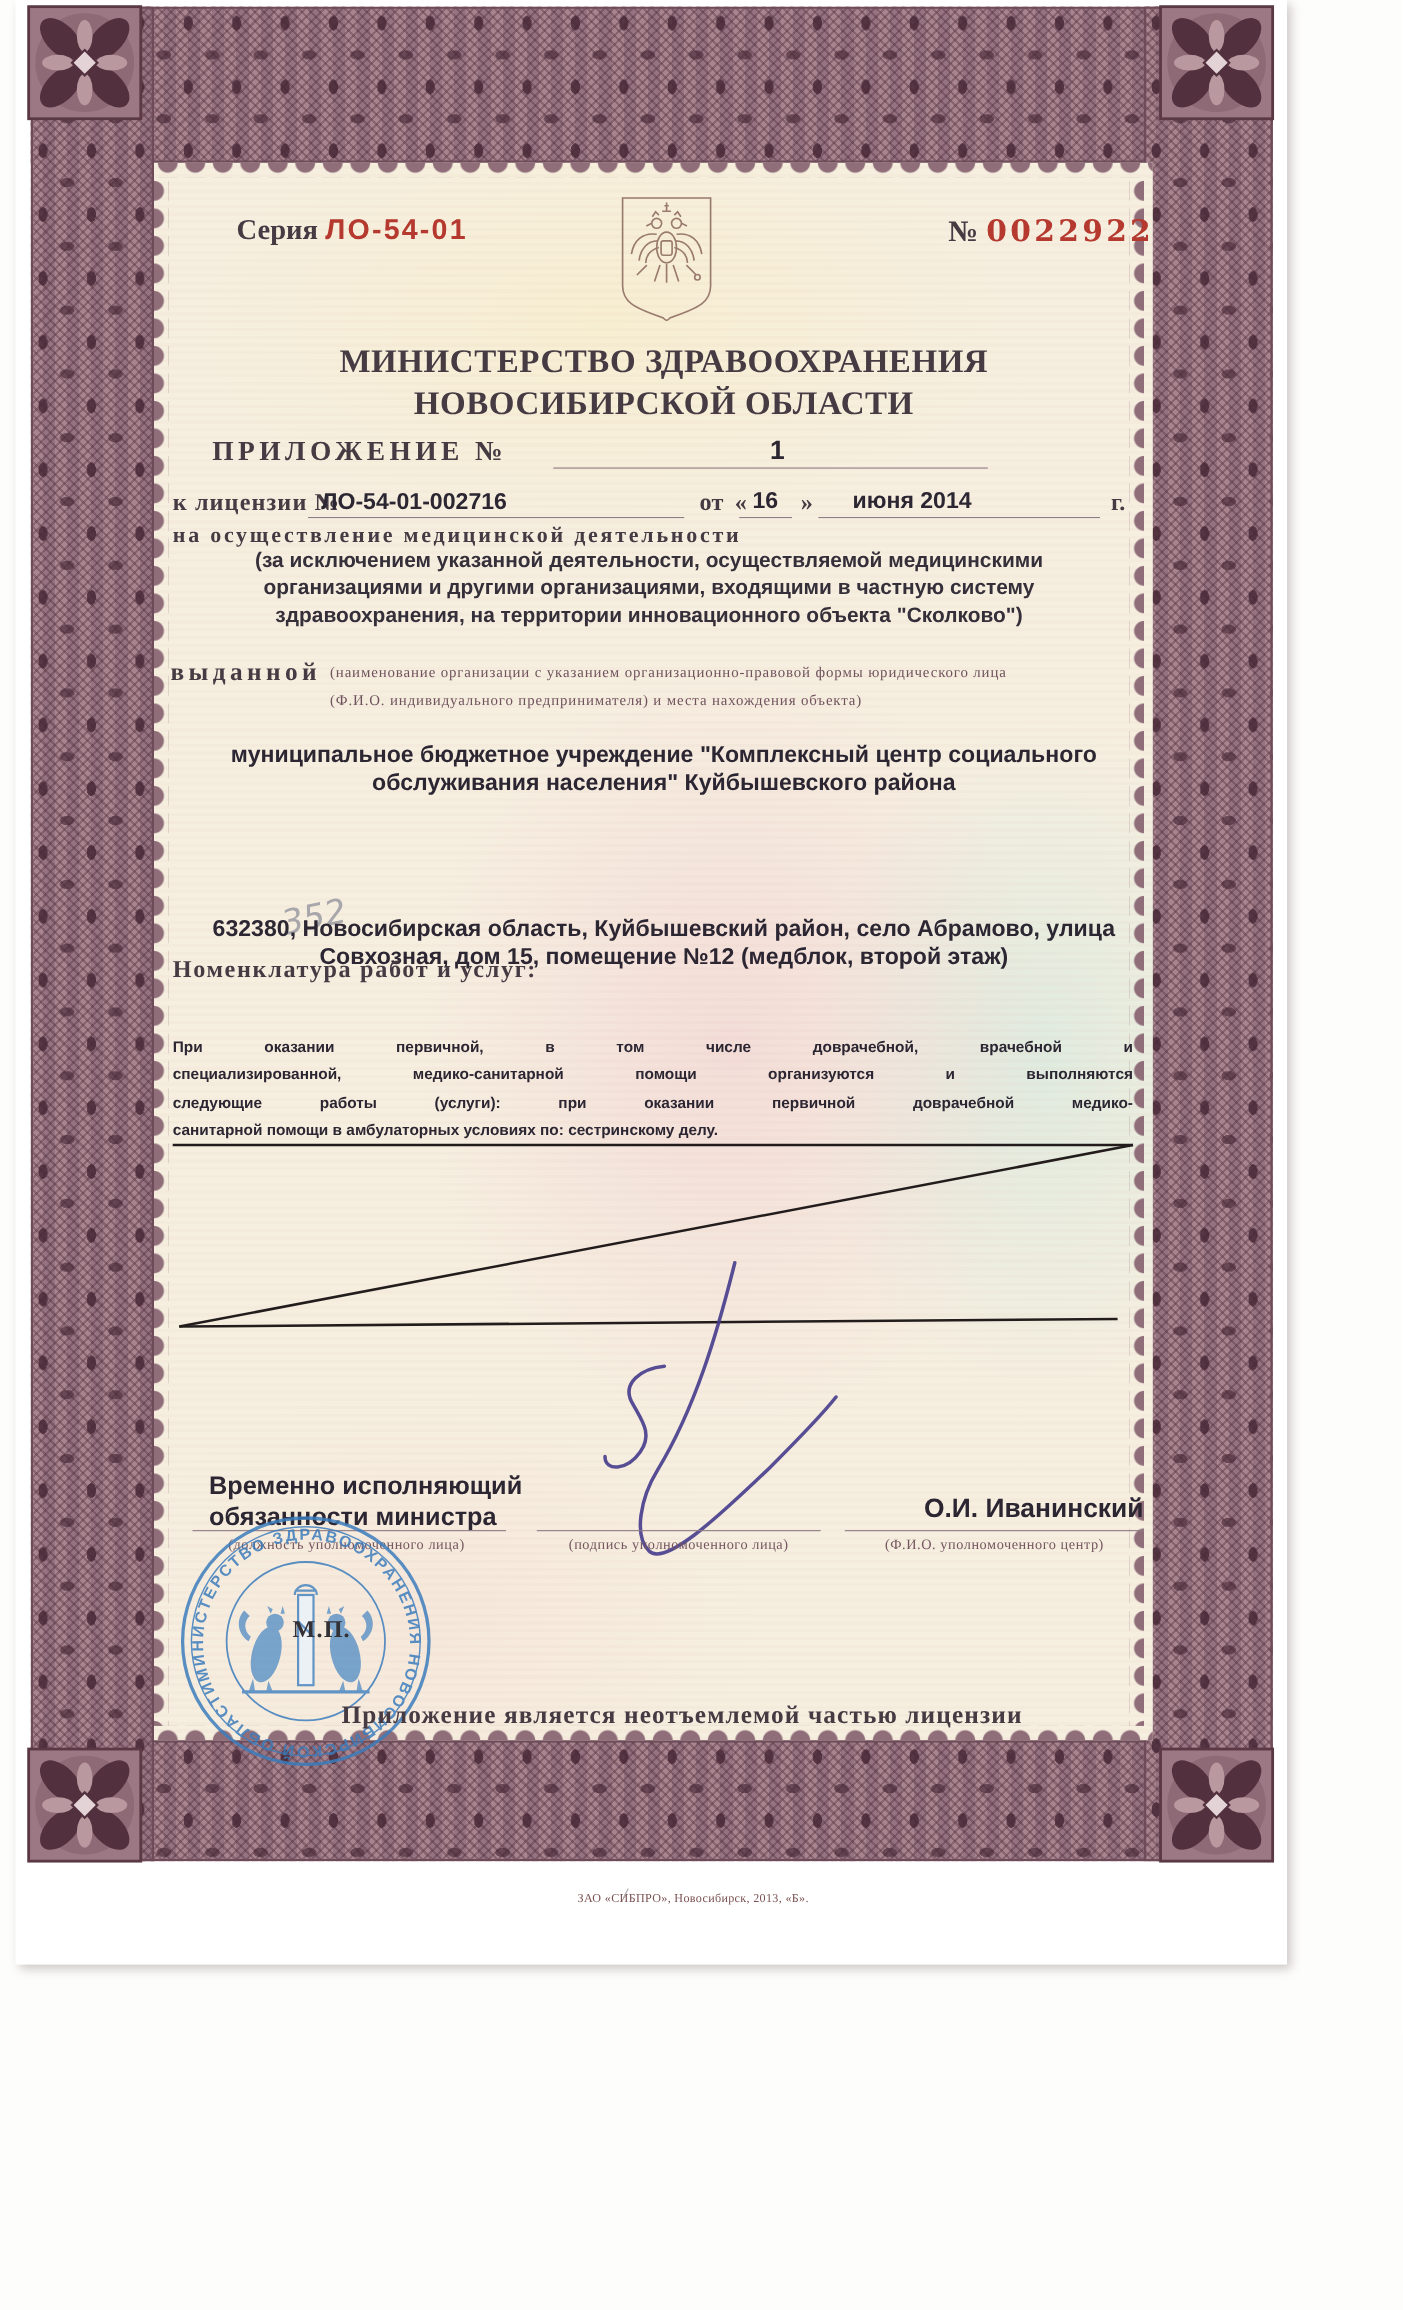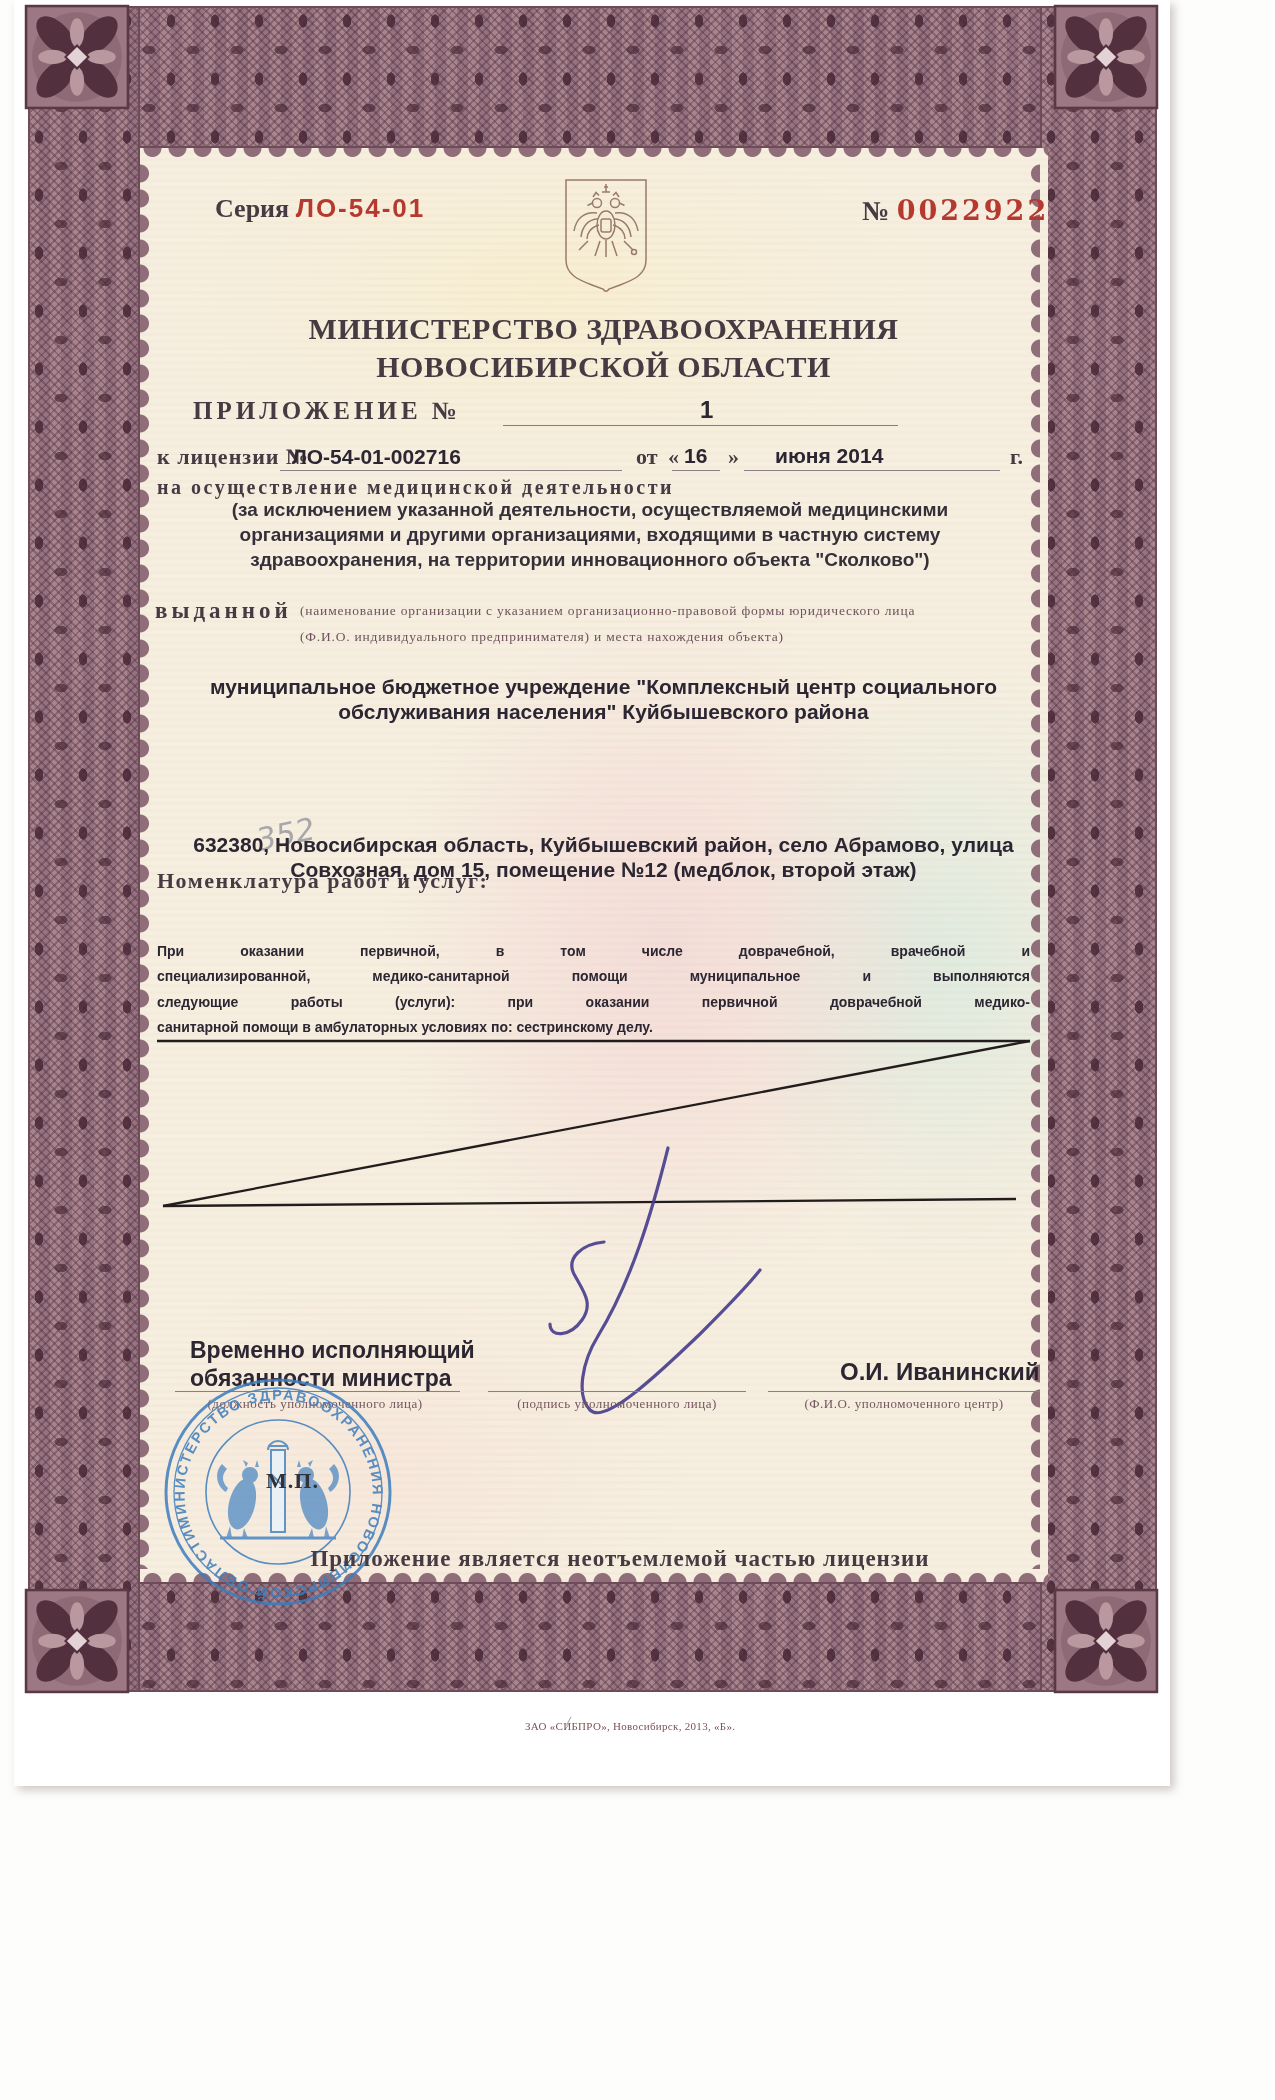--- a/index.html
+++ b/index.html
@@ -168,21 +168,21 @@
 
   <div class="cwrap sansb" style="top:832px;font-size:21px;line-height:25px;">
     <div>632380, Новосибирская область, Куйбышевский район, село Абрамово, улица</div>
     <div>Совхозная, дом 15, помещение №12 (медблок, второй этаж)</div>
   </div>
 
   <div class="abs serifb" style="left:157px;top:868px;font-size:22px;letter-spacing:1.5px;">Номенклатура работ и услуг:</div>
 
   <div class="abs sansb" style="left:157px;top:939px;">
     <div class="wline just">При оказании первичной, в том числе доврачебной, врачебной и</div>
-    <div class="wline just">специализированной, медико-санитарной помощи муниципальное и выполняются</div>
+    <div class="wline just">специализированной, медико-санитарной помощи организуются и выполняются</div>
     <div class="wline just">следующие работы (услуги): при оказании первичной доврачебной медико-</div>
     <div class="wline">санитарной помощи в амбулаторных условиях по: сестринскому делу.</div>
   </div>
 
   <svg class="abs" style="left:0;top:0;pointer-events:none;" width="1275" height="2100" viewBox="0 0 1275 2100">
     <g stroke="#221d1c" stroke-width="2.3" fill="none">
       <path d="M157,1041 L1030,1041"></path>
       <path d="M1030,1041 L163,1206"></path>
       <path d="M163,1206 L1016,1199"></path>
     </g>

